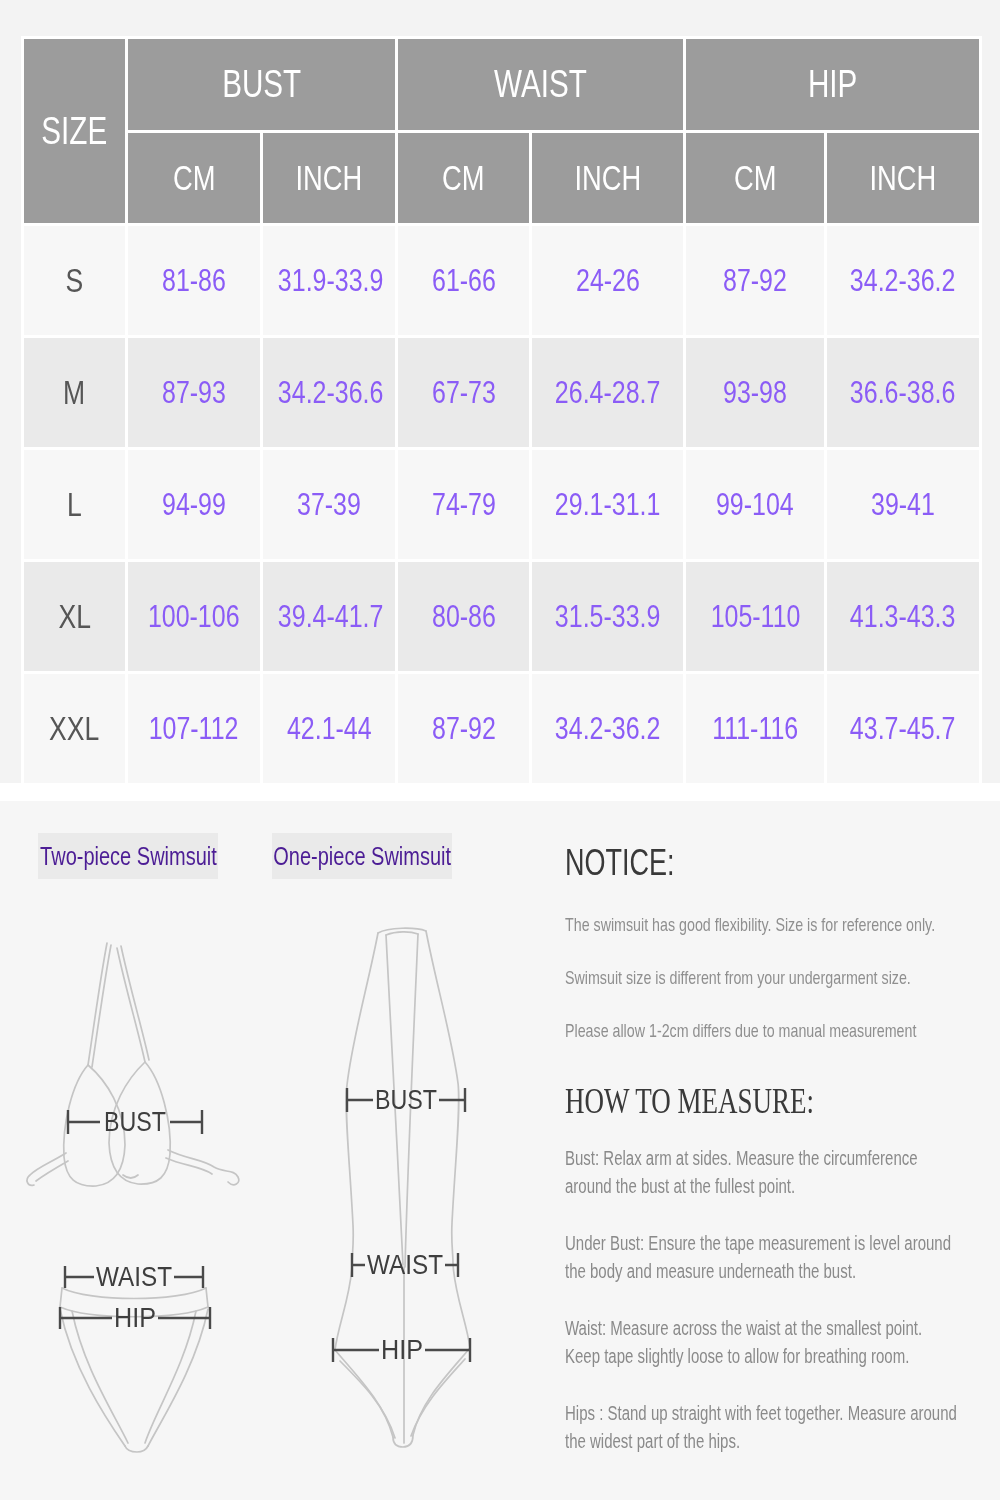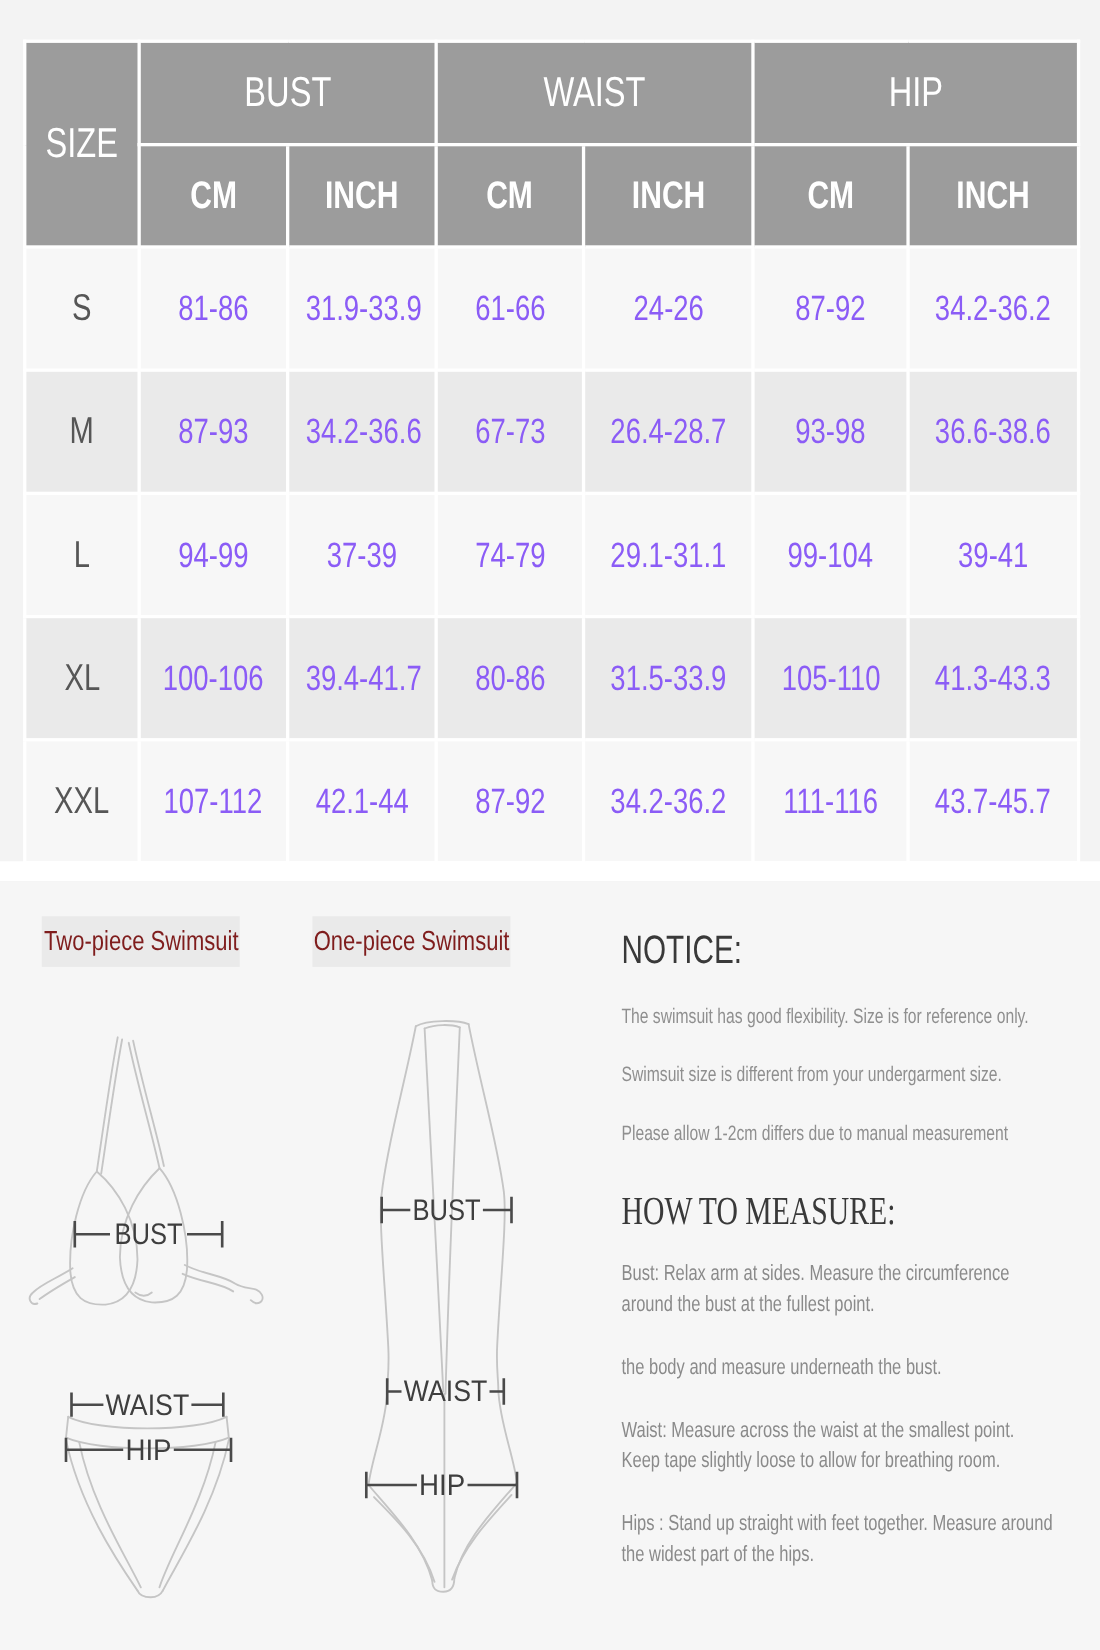--- a/index.html
+++ b/index.html
@@ -15,45 +15,45 @@
   table.size-table col.c1 { width:135px; }
   table.size-table col.c2 { width:135px; }
   table.size-table col.c3 { width:134px; }
   table.size-table col.c4 { width:154px; }
   table.size-table col.c5 { width:141px; }
   table.size-table col.c6 { width:155px; }
   table.size-table th, table.size-table td {
     border:3px solid #ffffff; padding:0; text-align:center; vertical-align:middle;
   }
   tr.grp-row th { height:91px; }
-  tr.unit-row th { height:90px;font-weight:bold; }
+  tr.unit-row th { height:90px; }
   tr.data-row td, tr.data-row th { height:109px; }
   .hdr { background:#9c9c9c; color:#ffffff; font-weight:normal; }
   .hdr-size { font-size:38px; }
   .hdr-grp  { font-size:38px; }
   .hdr-unit { font-size:35px; }
   tr.r-light td, tr.r-light th.size-cell { background:#f7f7f7; }
   tr.r-dark  td, tr.r-dark  th.size-cell { background:#eaeaea; }
   th.size-cell { font-weight:normal; font-size:34px; color:#565656; }
   td.num-cell  { font-size:32px; color:#8b5cf6; padding-top:8px; }
   th.size-cell { padding-top:4px; }
   
   .cx  { display:inline-block; transform:scaleX(0.78); white-space:nowrap; }
   .cxL { display:inline-block; transform:scaleX(0.75); transform-origin:0 60%; white-space:nowrap; }
   
   .divider-band { position:absolute; left:0; top:783px; width:1000px; height:18px; background:#ffffff; }
   .bottom-area { position:absolute; left:0; top:801px; width:1000px; height:699px; background:#f6f6f6; }
   
   .chip {
     position:absolute; width:180px; height:46px; background:#eaeaea;
     display:flex; align-items:center; justify-content:center;
-    font-size:25px; color:#7f1d1d;
+    font-size:25px; color:#4c1d95;
   }
   .chip-two { left:38px;  top:32px; }
-  .chip-one { left:284px; top:32px; }
+  .chip-one { left:272px; top:32px; }
   .chip .cx { transform:scaleX(0.8); }
   
   .dia { position:absolute; }
   .dia-two-top    { left:10px;  top:134px; }
   .dia-two-bottom { left:20px;  top:461px; }
   .dia-one        { left:300px; top:124px; }
   .garment { fill:none; stroke:#c5c5c5; stroke-width:1.7; stroke-linecap:round; stroke-linejoin:round; }
   .mline   { fill:none; stroke:#4a4a4a; stroke-width:2.4; stroke-linecap:butt; }
   .mlabel  { fill:#3e3e3e; font-family:"Liberation Sans", sans-serif; font-size:27px; }
   
@@ -235,20 +235,21 @@
       <div class="notice-line"><span class="cxL">Swimsuit size is different from your undergarment size.</span></div>
       <div class="notice-line"><span class="cxL">Please allow 1-2cm differs due to manual measurement</span></div>
 
       <h2 class="h-measure"><span class="cxL">HOW TO MEASURE:</span></h2>
 
       <div class="measure-item">
         <div class="measure-line"><span class="cxL">Bust: Relax arm at sides. Measure the circumference</span></div>
         <div class="measure-line"><span class="cxL">around the bust at the fullest point.</span></div>
       </div>
       <div class="measure-item">
+        <div class="measure-line"><span class="cxL">Under Bust: Ensure the tape measurement is level around</span></div>
         <div class="measure-line"><span class="cxL">the body and measure underneath the bust.</span></div>
       </div>
       <div class="measure-item">
         <div class="measure-line"><span class="cxL">Waist: Measure across the waist at the smallest point.</span></div>
         <div class="measure-line"><span class="cxL">Keep tape slightly loose to allow for breathing room.</span></div>
       </div>
       <div class="measure-item">
         <div class="measure-line"><span class="cxL">Hips : Stand up straight with feet together. Measure around</span></div>
         <div class="measure-line"><span class="cxL">the widest part of the hips.</span></div>
       </div>

